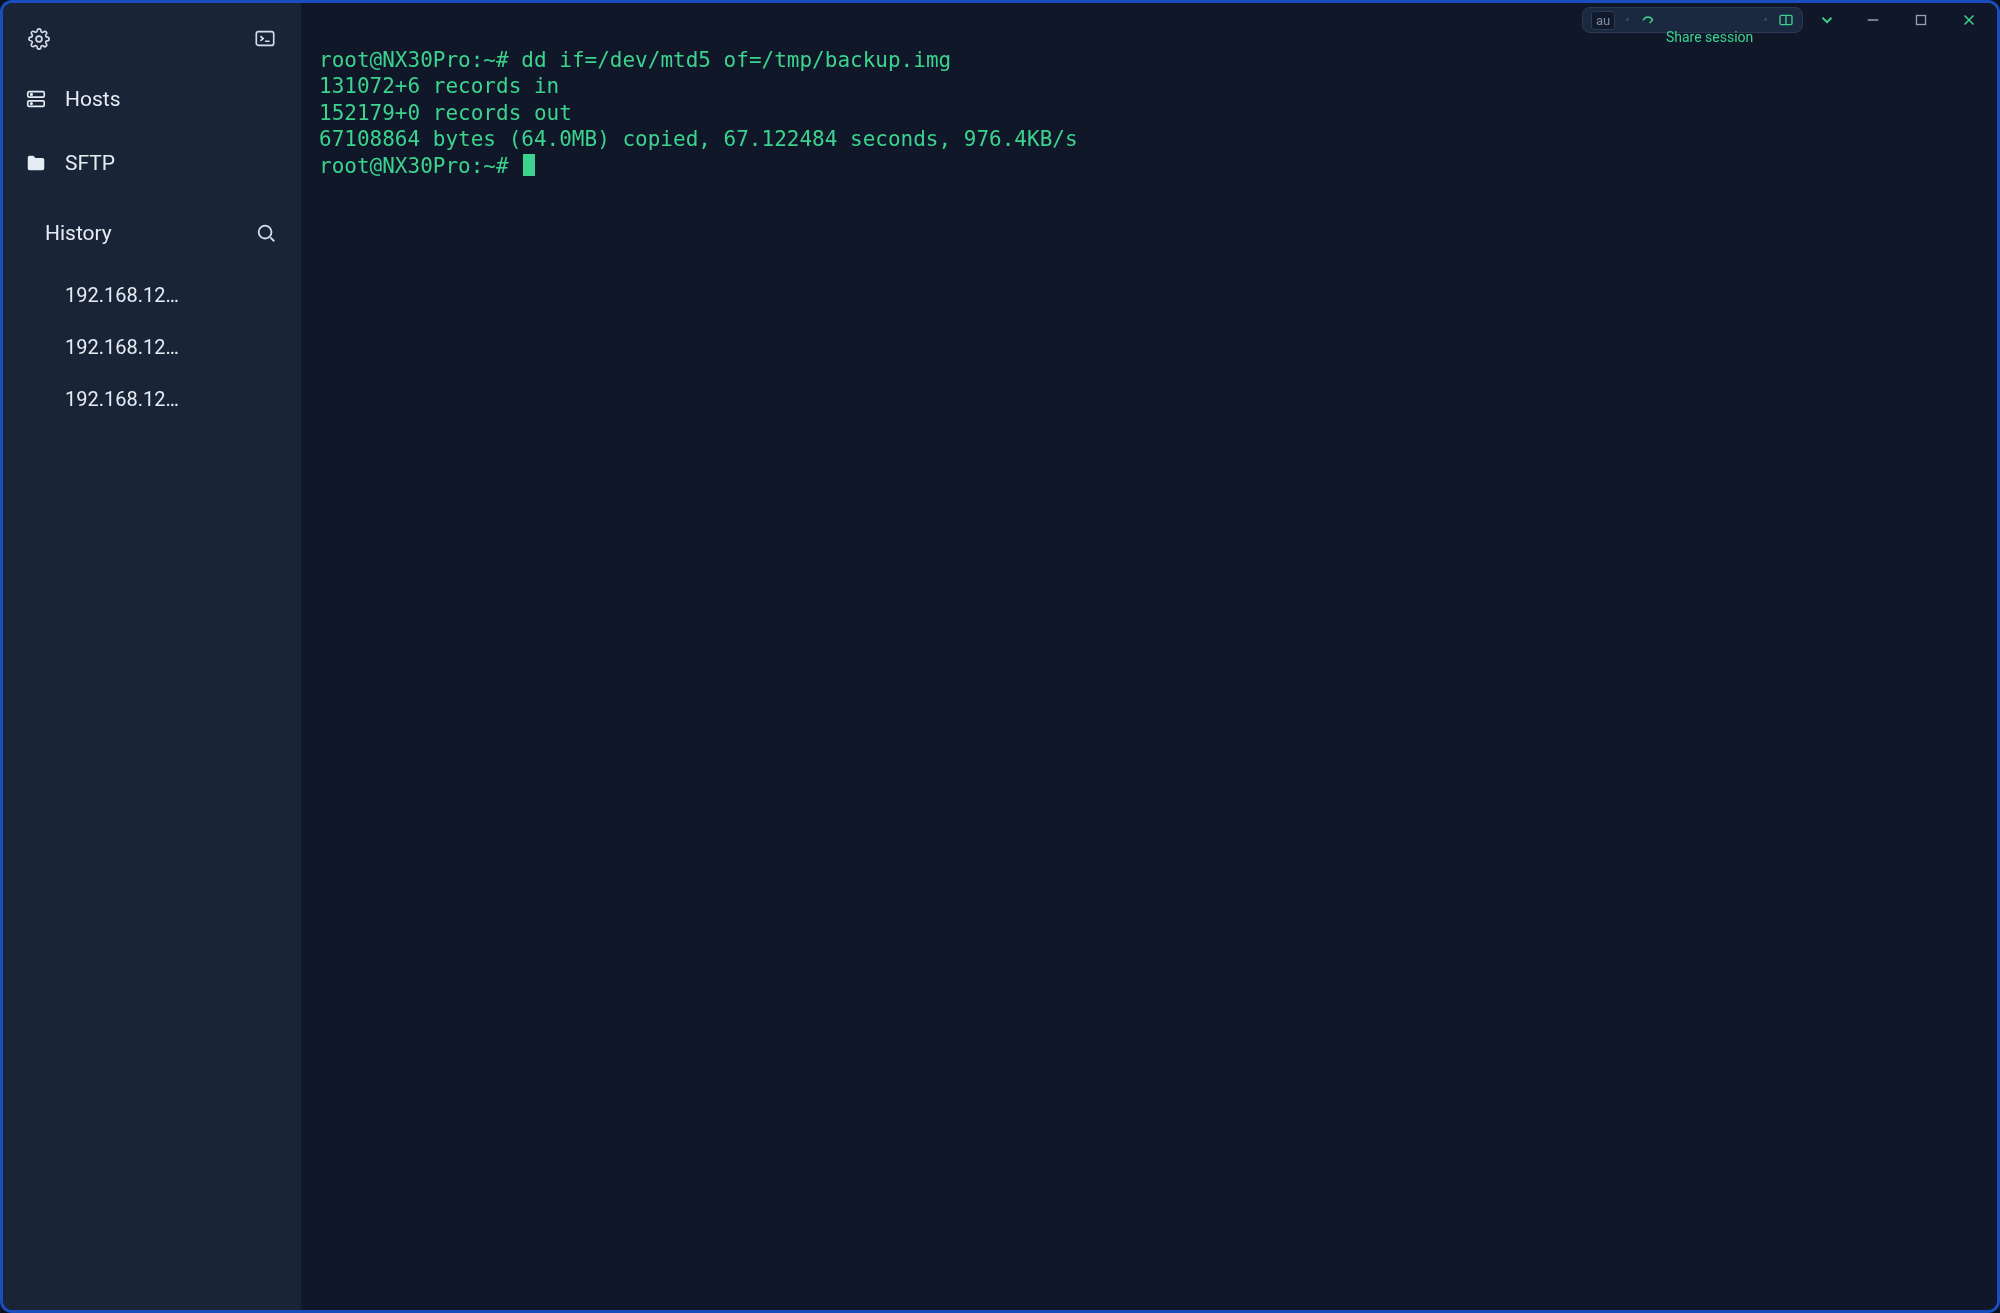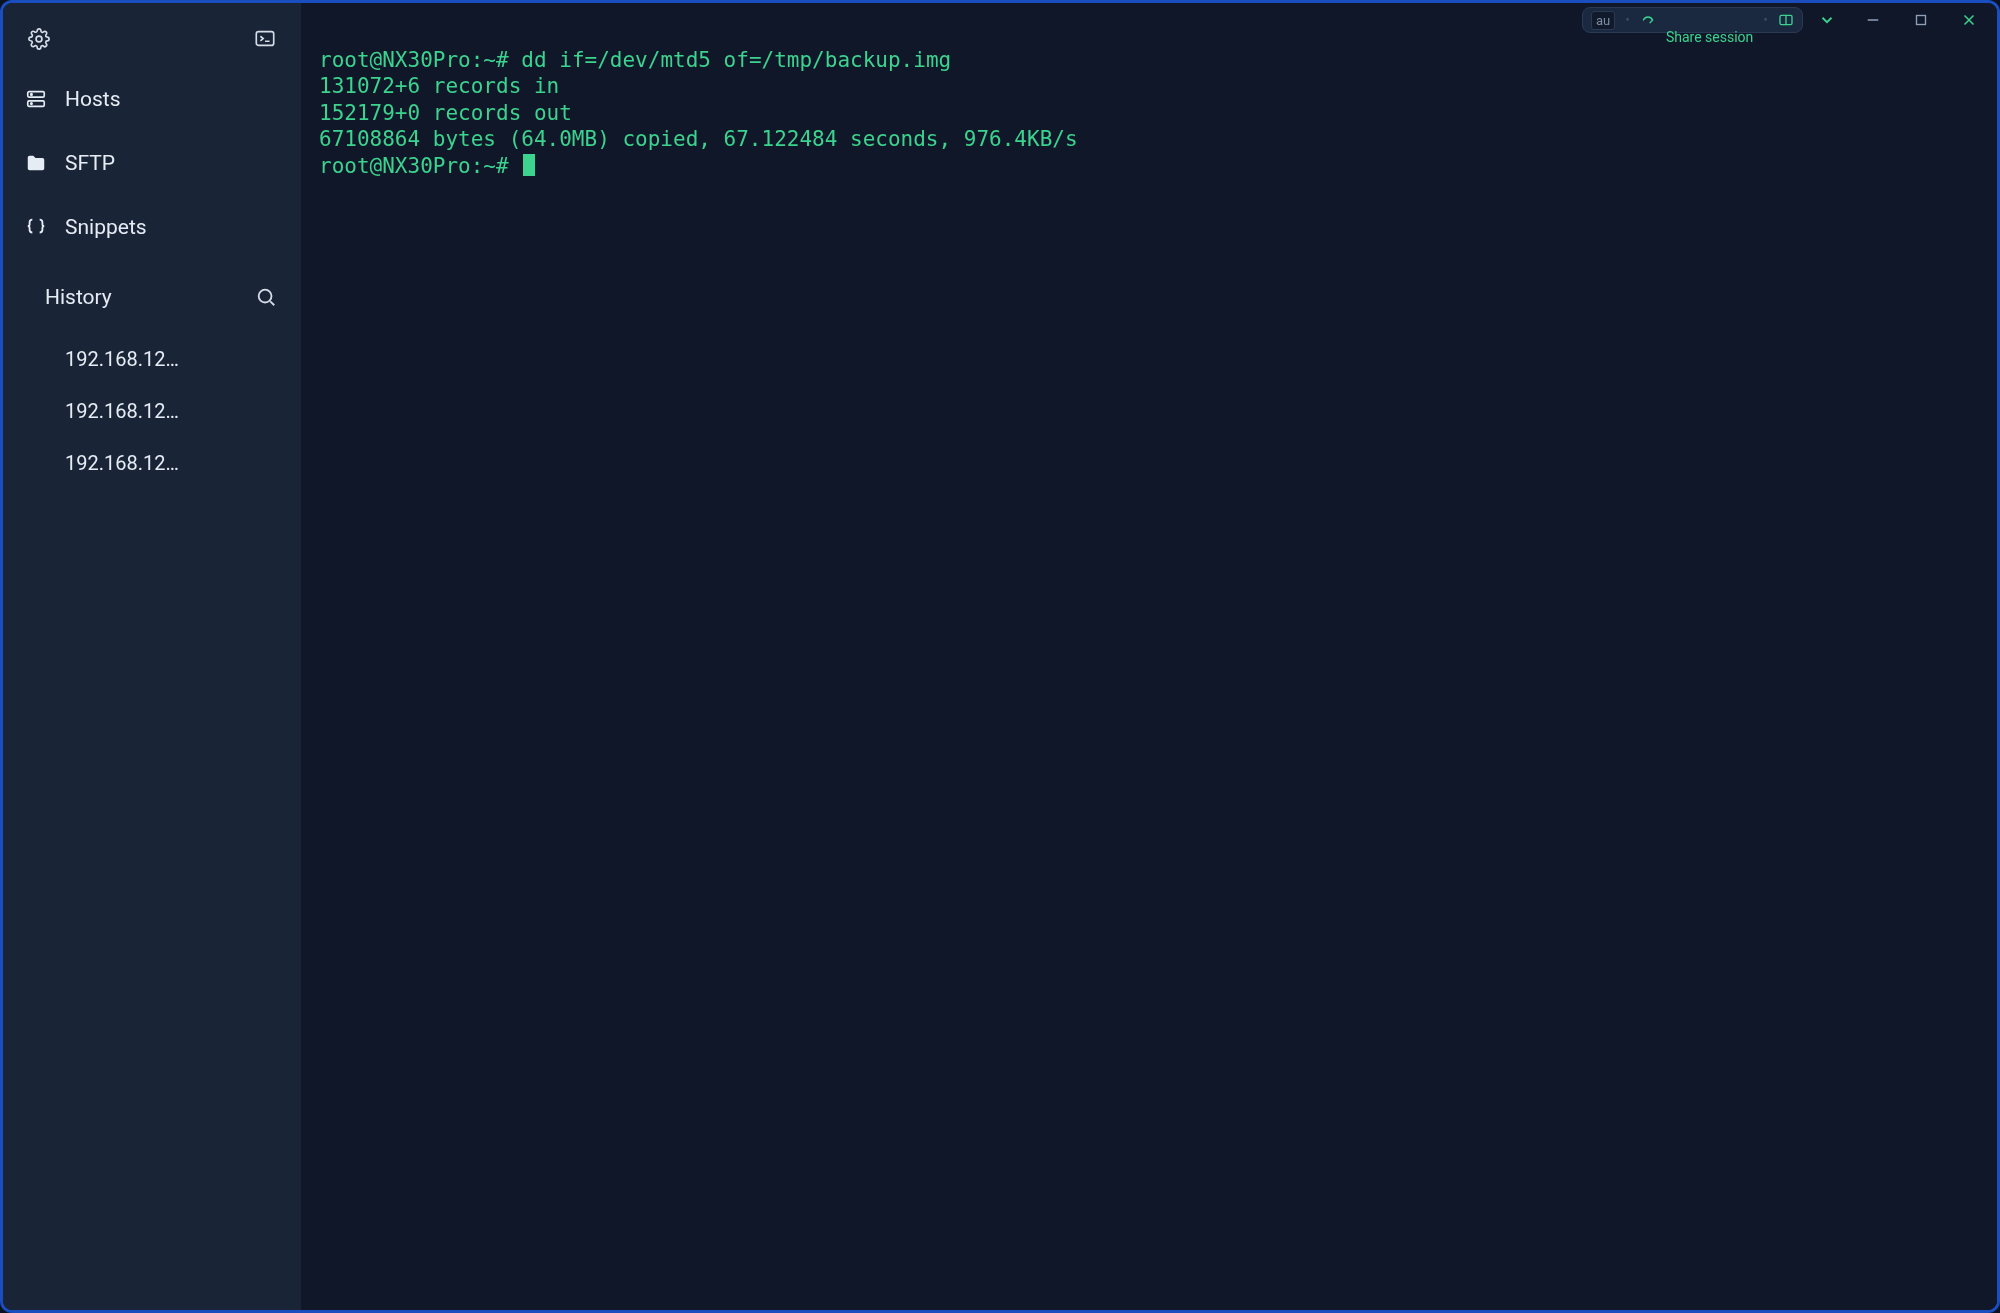--- a/index.html
+++ b/index.html
@@ -207,28 +207,20 @@
     <div class="nav-item">
       <span class="nav-icon">
         <svg viewBox="0 0 24 24" fill="currentColor">
           <path d="M3 6a2 2 0 0 1 2-2h4l2.5 2.5H19a2 2 0 0 1 2 2V18a2 2 0 0 1-2 2H5a2 2 0 0 1-2-2V6z"></path>
         </svg>
       </span>
       <span>SFTP</span>
     </div>
 
 
-    <div class="nav-item">
-      <span class="nav-icon">
-        <svg viewBox="0 0 24 24" fill="none" stroke="currentColor" stroke-width="2">
-          <path d="M8 4c-2 0-3 1-3 3v2c0 1.5-1 2-2 2 1 0 2 .5 2 2v2c0 2 1 3 3 3M16 4c2 0 3 1 3 3v2c0 1.5 1 2 2 2-1 0-2 .5-2 2v2c0 2-1 3-3 3"></path>
-        </svg>
-      </span>
-      <span>Snippets</span>
-    </div>
 
 
     <div class="history-header">
       <div class="left">
         <span class="nav-icon">
           <svg viewBox="0 0 24 24" fill="currentColor">
             <circle cx="12" cy="12" r="9"></circle>
             <path d="M12 7v5l3 2" stroke="#1a2437" stroke-width="2" fill="none" stroke-linecap="round"></path>
           </svg>
         </span>

